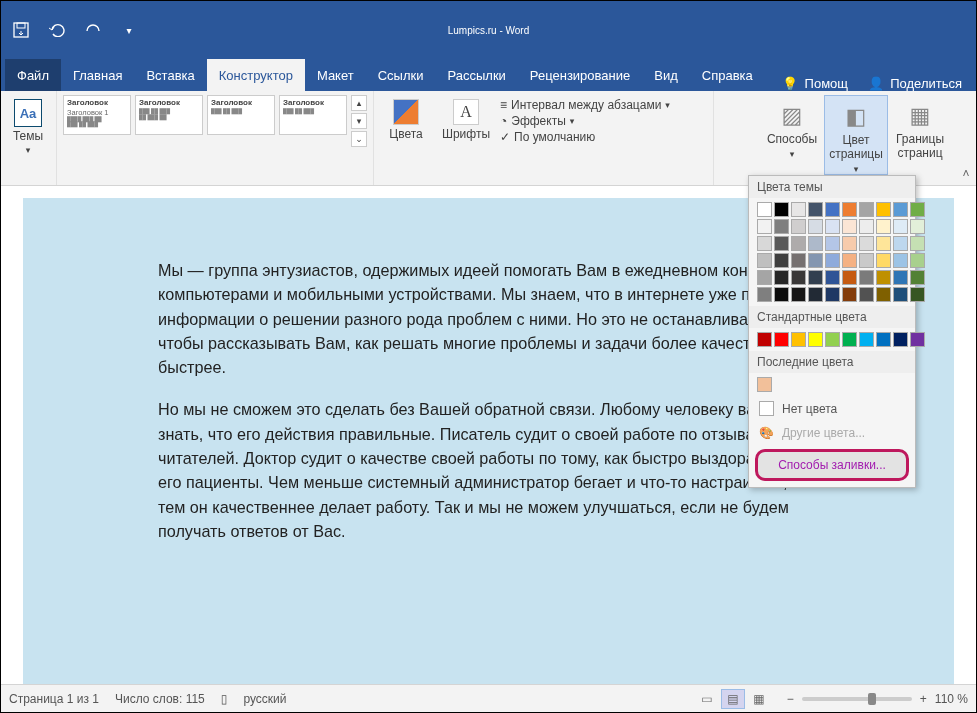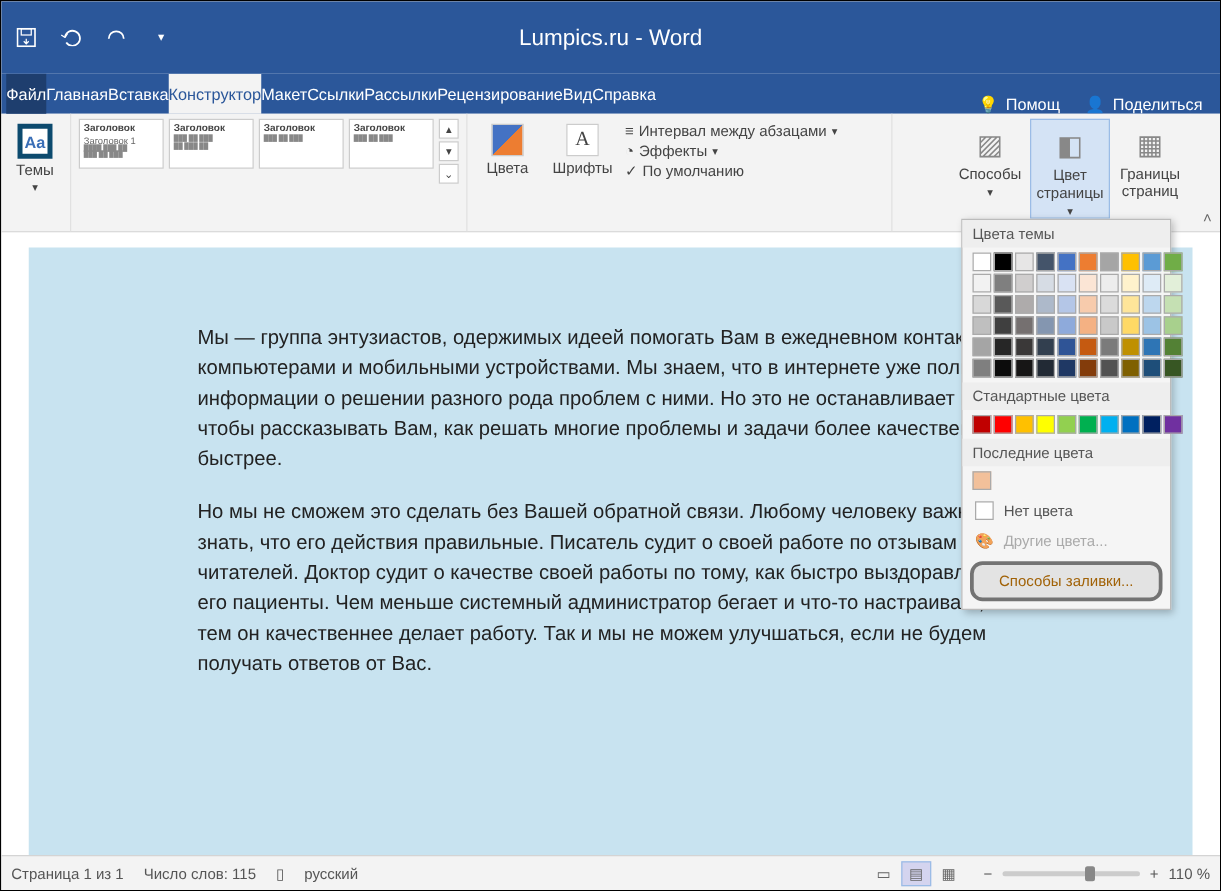--- a/index.html
+++ b/index.html
@@ -2,73 +2,73 @@
 <html><head>
 <meta charset="utf-8">
 <style>
 * { margin: 0; padding: 0; box-sizing: border-box; font-family: "Segoe UI", Tahoma, sans-serif; }
 body { width: 977px; height: 713px; overflow: hidden; background: #fff; border: 1px solid #000; position: relative; }
 
 
 .titlebar { background: #2b579a; height: 58px; display: flex; align-items: center; color: #fff; padding: 0 6px; position: relative; }
 .qat { display: flex; align-items: center; gap: 8px; }
 .qat .icon-btn { width: 28px; height: 28px; display: flex; align-items: center; justify-content: center; color: #fff; font-size: 14px; }
-.titlebar .title { position:absolute; left:50%; transform:translateX(-50%); font-size: 18px; }
+.titlebar .title { position:absolute; left:50%; transform:translateX(-50%); font-size: 10px; }
 .titlebar .user-area { margin-left:auto; display:flex; align-items:center; gap:6px; }
 .titlebar .user-name { font-size:13px; margin-right:2px;}
 .avatar { width:24px; height:24px; border-radius:50%; background:#555; display:inline-block;}
 .win-controls { display:flex; align-items:center; gap:2px; margin-left:12px;}
 .win-controls .wc { width:40px; height:40px; display:flex; align-items:center; justify-content:center; color:#fff; font-size:14px;}
 .ribbon-display-btn{width:32px;height:40px;display:flex;align-items:center;justify-content:center;color:#fff;font-size:12px;}
 
 
 .tabstrip { background:#2b579a; height:32px; display:flex; align-items:flex-end; color:#fff; padding:0 4px;}
-.tab { padding:6px 0; font-size:13px; cursor:pointer; height:32px; display:flex; align-items:center; }
+.tab { padding:6px 12px; font-size:13px; cursor:pointer; height:32px; display:flex; align-items:center; }
 .tab.file { background:#1e3e6e; }
 .tab.active { background:#f3f3f3; color:#2b579a; }
 .tabstrip .spacer{flex:1;}
 .tabstrip .tell-me{display:flex;align-items:center;gap:6px;padding:0 10px;font-size:13px;}
 .tabstrip .share{display:flex;align-items:center;gap:6px;padding:0 10px;font-size:13px;}
 
 
 .ribbon { background:#f3f3f3; height:95px; border-bottom:1px solid #d4d4d4; display:flex; font-size:12px; color:#444;}
 .group { border-right:1px solid #e1e1e1; height:100%; display:flex; flex-direction:column; }
 .group-body { flex:1; display:flex; align-items:flex-start; padding:4px 6px 0 6px; gap:4px;}
 .group-label { text-align:center; font-size:11px; color:#666; padding:0 4px 3px 4px; white-space:nowrap;}
 .themes-btn { width:42px; display:flex; flex-direction:column; align-items:center; gap:2px; padding-top:4px;}
-.themes-btn .aa { width:28px; height:28px; border:4px solid #0c4a6e; display:flex; align-items:center; justify-content:center; font-weight:bold; color:#3a6fb7; font-size:13px; background:#fff;}
+.themes-btn .aa { width:28px; height:28px; border:1px solid #0c4a6e; display:flex; align-items:center; justify-content:center; font-weight:bold; color:#3a6fb7; font-size:13px; background:#fff;}
 .style-set { width:68px; height:40px; background:#fff; border:1px solid #ccc; font-size:7.5px; overflow:hidden; padding:2px 3px; line-height:1.2; color:#444;}
 .style-set .ss-title{font-size:8px; font-weight:600;}
 .style-set .ss-sub{font-size:7.5px;color:#666;}
 .gallery-ctrl{width:16px; display:flex; flex-direction:column; justify-content:space-between; height:52px;}
 .gallery-ctrl div{height:16px;border:1px solid #ccc;display:flex;align-items:center;justify-content:center;font-size:9px;background:#fff;}
 .small-btn { display:flex; flex-direction:column; align-items:center; gap:2px; width:52px; padding-top:4px; }
 .small-btn .sq { width:26px; height:26px; border:1px solid #ccc; background:#fff; display:flex; align-items:center; justify-content:center; font-size:16px; }
 .checkline { font-size:12px; color:#444; display:flex; align-items:center; gap:4px; padding:1px 0; white-space:nowrap;}
 .big-btn { width:64px; display:flex; flex-direction:column; align-items:center; padding-top:6px; gap:2px; text-align:center; line-height:1.15;}
 .big-btn .bb-icon{width:30px;height:30px;border:0;display:flex;align-items:center;justify-content:center;font-size:22px;color:#888;}
 .big-btn.active{background:#d4e3f5;border:1px solid #9bbce6;}
 
 
 .doc-area { position:absolute; top:185px; left:0; right:0; bottom:28px; background:#fff; overflow:hidden;}
 .page { position:absolute; top:12px; left:22px; right:22px; bottom:-2px; background:#c8e3f0; padding:60px 135px 20px 135px; }
 .page h1 { font-size:28px; font-weight:400; color:#333; margin-bottom:26px;}
 .cursor { border-right:1px solid #000; padding-right:1px;}
 .page p { font-size:16.2px; line-height:1.5; color:#222; margin-bottom:18px;}
 
 
-.dropdown { position:absolute; top:174px; right:39px; width:168px; background:#f5f5f5; border:1px solid #bbb; box-shadow:2px 2px 6px rgba(0,0,0,0.25); font-size:12px; z-index:50;}
+.dropdown { position:absolute; top:174px; right:60px; width:168px; background:#f5f5f5; border:1px solid #bbb; box-shadow:2px 2px 6px rgba(0,0,0,0.25); font-size:12px; z-index:50;}
 .dd-head { padding:4px 8px; background:#eee; font-size:12px; color:#555;}
 .swatch-grid { display:grid; grid-template-columns:repeat(10,15px); gap:2px; padding:4px 8px;}
 .swatch { width:15px; height:15px; border:1px solid #aaa;}
 .dd-row { padding:5px 10px; display:flex; align-items:center; gap:8px; color:#555;}
 .dd-row.disabled{color:#aaa;}
 .recent-sw{display:flex;gap:2px;padding:4px 8px;}
 .recent-sw .swatch{width:15px;height:15px;}
-.highlight-item { margin:4px 6px 6px 6px; padding:6px 10px; border:3px solid #737373; border-radius:10px; background:#e3e3e3; text-align:center; color:#a16207;}
+.highlight-item { margin:4px 6px 6px 6px; padding:6px 10px; border:3px solid #be185d; border-radius:10px; background:#e3e3e3; text-align:center; color:#a21caf;}
 
 
 .statusbar { position:absolute; bottom:0; left:0; right:0; height:28px; background:#f3f3f3; border-top:1px solid #d4d4d4; display:flex; align-items:center; font-size:12px; color:#555; padding:0 8px; gap:16px;}
 .statusbar .spacer{flex:1;}
 .view-btns{display:flex;align-items:center;gap:2px;}
 .view-btn{width:24px;height:20px;border:1px solid transparent;display:flex;align-items:center;justify-content:center;color:#666;}
 .view-btn.active{background:#d4d4ef;border-color:#9bbce6;}
 .zoom{display:flex;align-items:center;gap:8px;}
 .zoom-track{width:110px;height:4px;background:#ccc;position:relative;border-radius:2px;}
 .zoom-thumb{position:absolute;top:-4px;left:60%;width:8px;height:12px;background:#888;border-radius:2px;}

